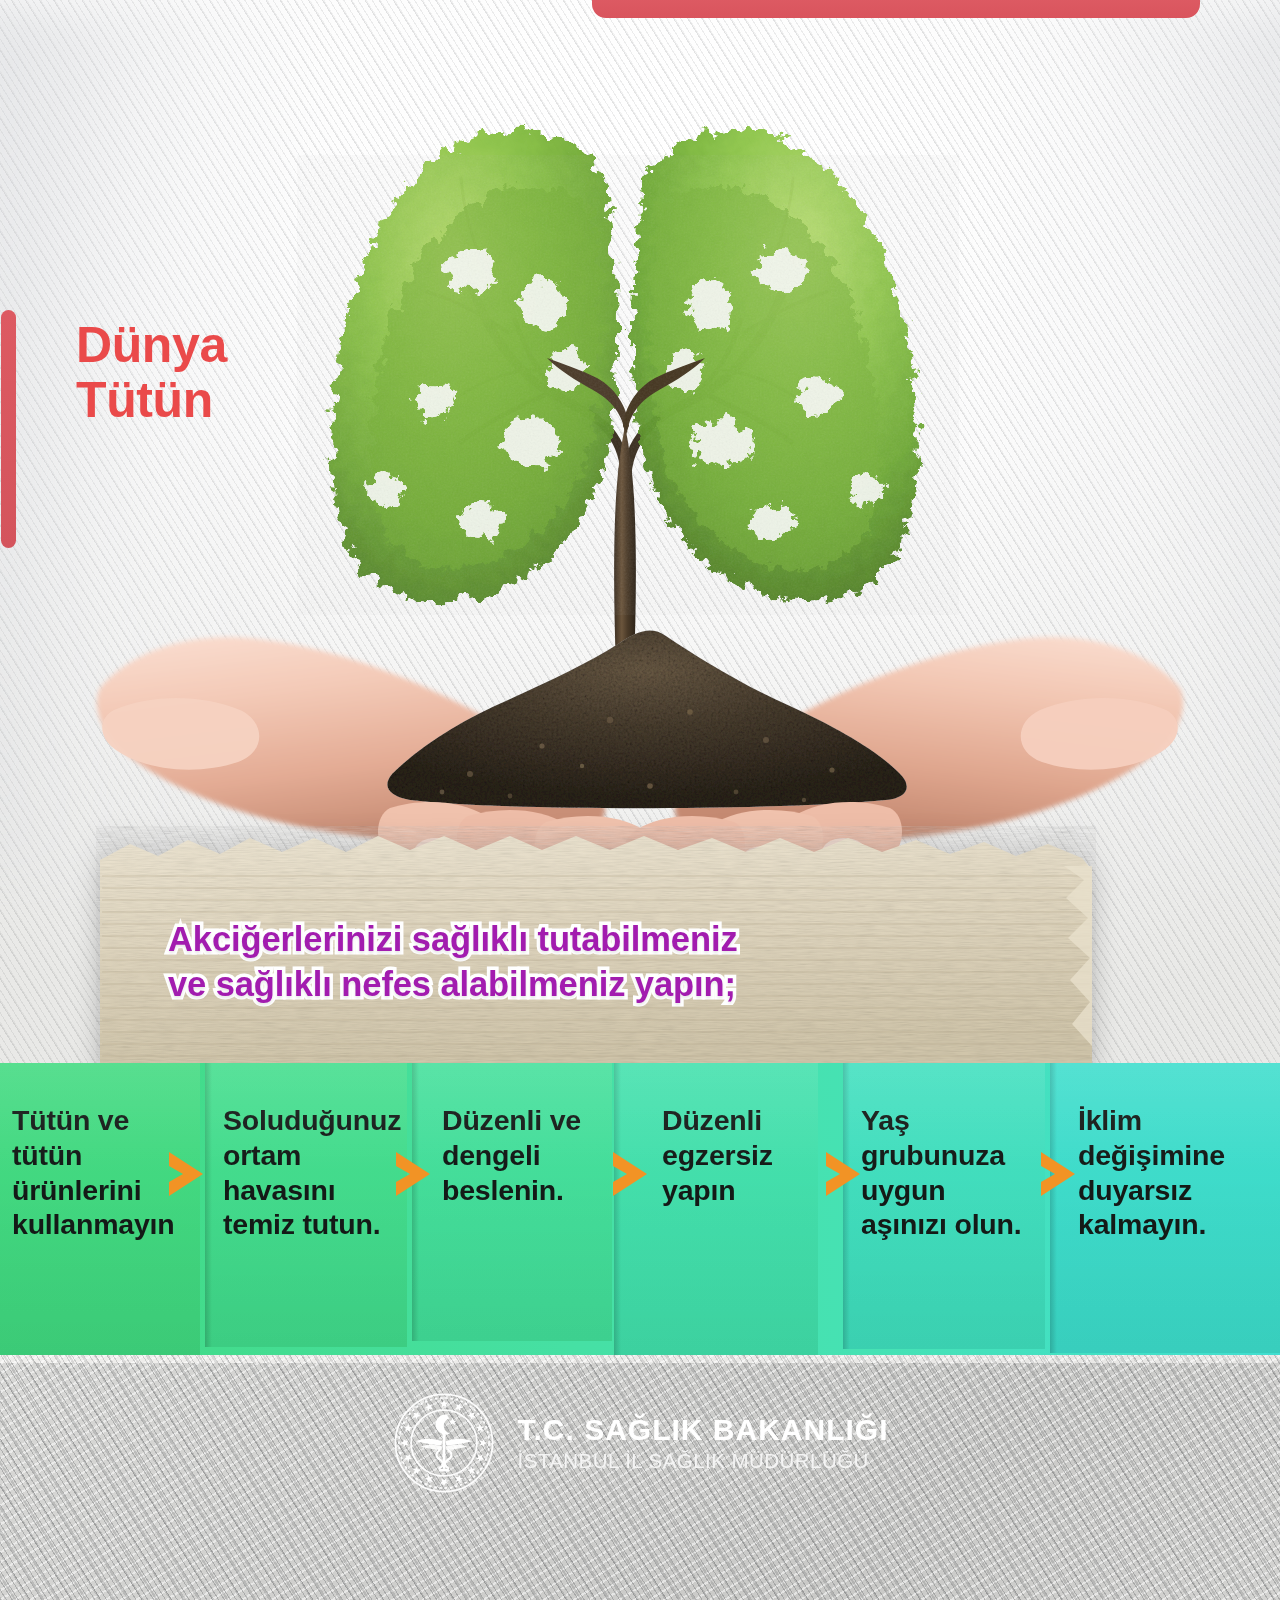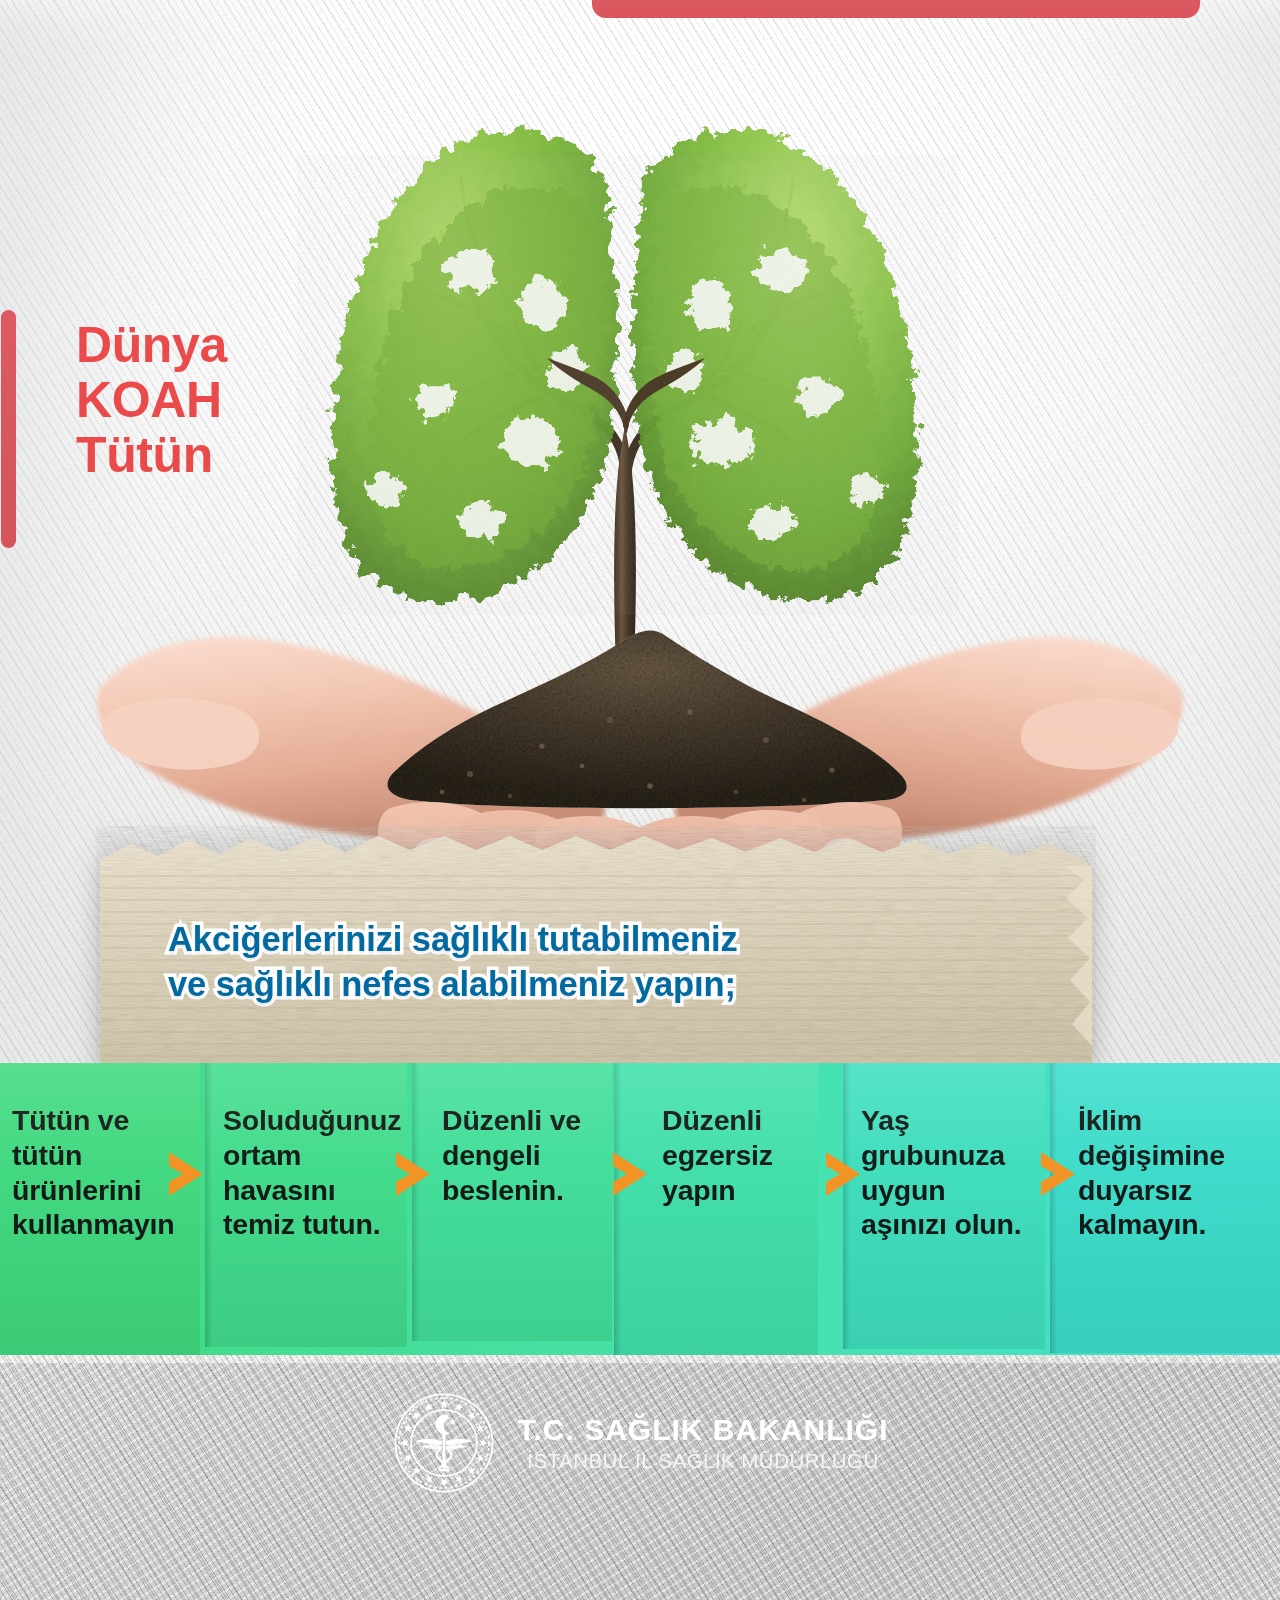--- a/index.html
+++ b/index.html
@@ -91,21 +91,21 @@
     filter:drop-shadow(0 6px 12px rgba(0,0,0,.22));
   }
   .paper svg{ width:100%; height:100%; display:block; }
 
   
   .headline{
     position:absolute; left:168px; top:917px; width:900px;
     z-index:6;
     font-size:34.5px; font-weight:700; line-height:1.30;
     letter-spacing:-.1px;
-    color:#0369a1;
+    color:#a21caf;
     -webkit-text-stroke:7px #ffffff;
     paint-order:stroke fill;
     text-shadow:0 2px 3px rgba(0,0,0,.10);
   }
   .headline .ln{ display:block; white-space:nowrap; }
 
   
   .title-bar{
     position:absolute; left:1px; top:310px;
     width:15px; height:238px;
@@ -189,21 +189,21 @@
   }
   .emblem{ width:104px; height:104px; flex:0 0 auto; }
   .emblem svg{ width:100%; height:100%; display:block; }
   .logo-text{ display:flex; flex-direction:column; justify-content:center; }
   .logo-text .l1{
     font-size:30px; font-weight:700; color:#ffffff;
     letter-spacing:1.0px; line-height:1.12;
   }
   .logo-text .l2{
     font-size:20.5px; font-weight:400; color:#f4f4f4;
-    letter-spacing:.45px; line-height:1.2; margin-top:2px;text-align:center;
+    letter-spacing:.45px; line-height:1.2; margin-top:2px;
   }
 </style>
 </head>
 <body>
 
 <div id="poster">
 
   <div class="weave"></div>
 
   <div class="top-bar"></div>
@@ -507,21 +507,20 @@
 
     <div class="headline">
       <span class="ln">Akciğerlerinizi sağlıklı tutabilmeniz</span>
       <span class="ln">ve sağlıklı nefes alabilmeniz yapın;</span>
     </div>
   </div>
 
   <div class="title-bar"></div>
   <div class="title">
     <span>Dünya</span>
-    <span>KOAH</span>
     <span>Tütün</span>
   </div>
 
   <div class="band">
     <div class="band-bg"></div>
     <div class="cards" id="cards">
         <div class="card" style="left: 0px; width: 200px; height: 292px; background: linear-gradient(rgb(69, 219, 131) 0%, rgb(62, 211, 124) 100%);">
           <div class="txt" style="margin-left: 12px; width: 182px;">Tütün ve tütün ürünlerini kullanmayın</div>
         </div>
         <div class="card" style="left: 205px; width: 202px; height: 284px; background: linear-gradient(rgb(70, 222, 143) 0%, rgb(63, 214, 136) 100%);">

